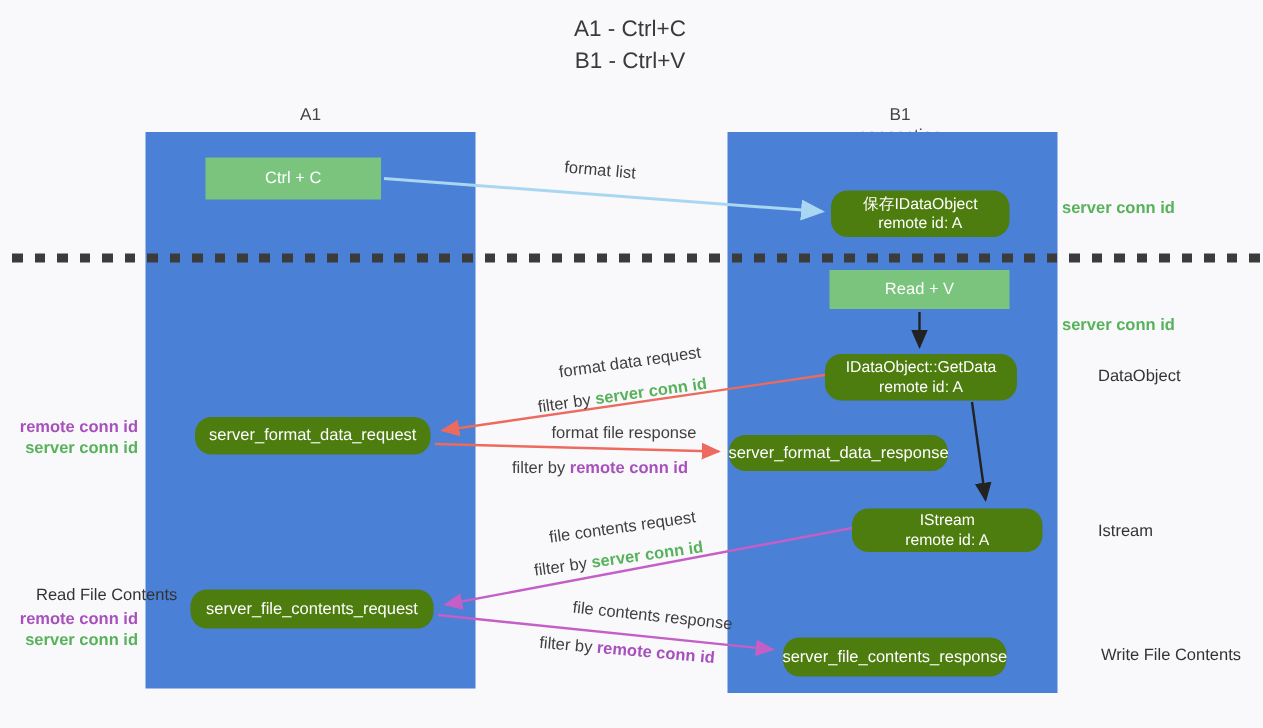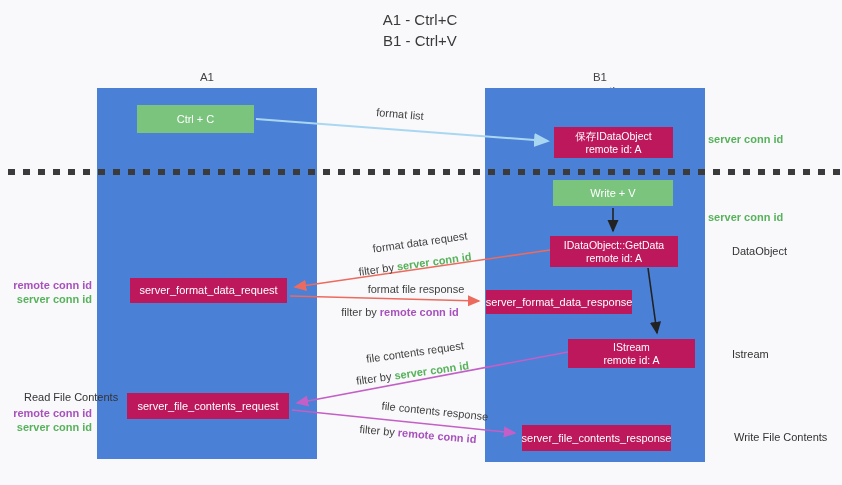--- a/index.html
+++ b/index.html
@@ -18,21 +18,21 @@
            font-size: 15px; line-height: 21px; color: #3a3a3a; }
 
   .lane-header { width: 140px; text-align: center; font-size: 11.5px;
                  line-height: 14px; color: #444; margin-top: 14px; }
   .lane { background: #4a80d6; }
 
   .node { display: flex; flex-direction: column; align-items: center;
           justify-content: center; color: #fff; font-size: 11px;
           line-height: 13px; }
   .node-green { background: #7ac47e; }
-  .node-orange { background: #be185d; }
+  .node-orange { background: #4d7c0f; border-radius: 11px; }
   .mono-label { font-size: 11px; }
 
   .arrow-label { font-size: 11px; color: #3f3f3f; text-align: center;
                  white-space: nowrap; }
   .green-t { color: #57b25b; font-weight: bold; }
   .purple-t { color: #a751bc; font-weight: bold; }
   .dark-t  { color: #333; padding-left: 20px; }
 
   .side-label { font-size: 11px; white-space: nowrap; }
   .side-pair { width: 92px; text-align: right; font-size: 11px;
@@ -95,21 +95,21 @@
   <div class="abs node node-green" style="left:137px; top:105px; width:117px; height:28px;">
     <span>Ctrl + C</span>
   </div>
 
   <div class="abs node node-orange" style="left:554px; top:127px; width:119px; height:31px; font-size:10.5px;">
     <span>保存IDataObject</span>
     <span>remote id: A</span>
   </div>
 
   <div class="abs node node-green" style="left:553px; top:180px; width:120px; height:26px;">
-    <span>Write + V</span>
+    <span>Read + V</span>
   </div>
 
   <div class="abs node node-orange" style="left:550px; top:236px; width:128px; height:31px; font-size:10.5px;">
     <span>IDataObject::GetData</span>
     <span>remote id: A</span>
   </div>
 
   <div class="abs node node-orange mono-label" style="left:130px; top:278px; width:157px; height:25px;">
     <span>server_format_data_request</span>
   </div>

